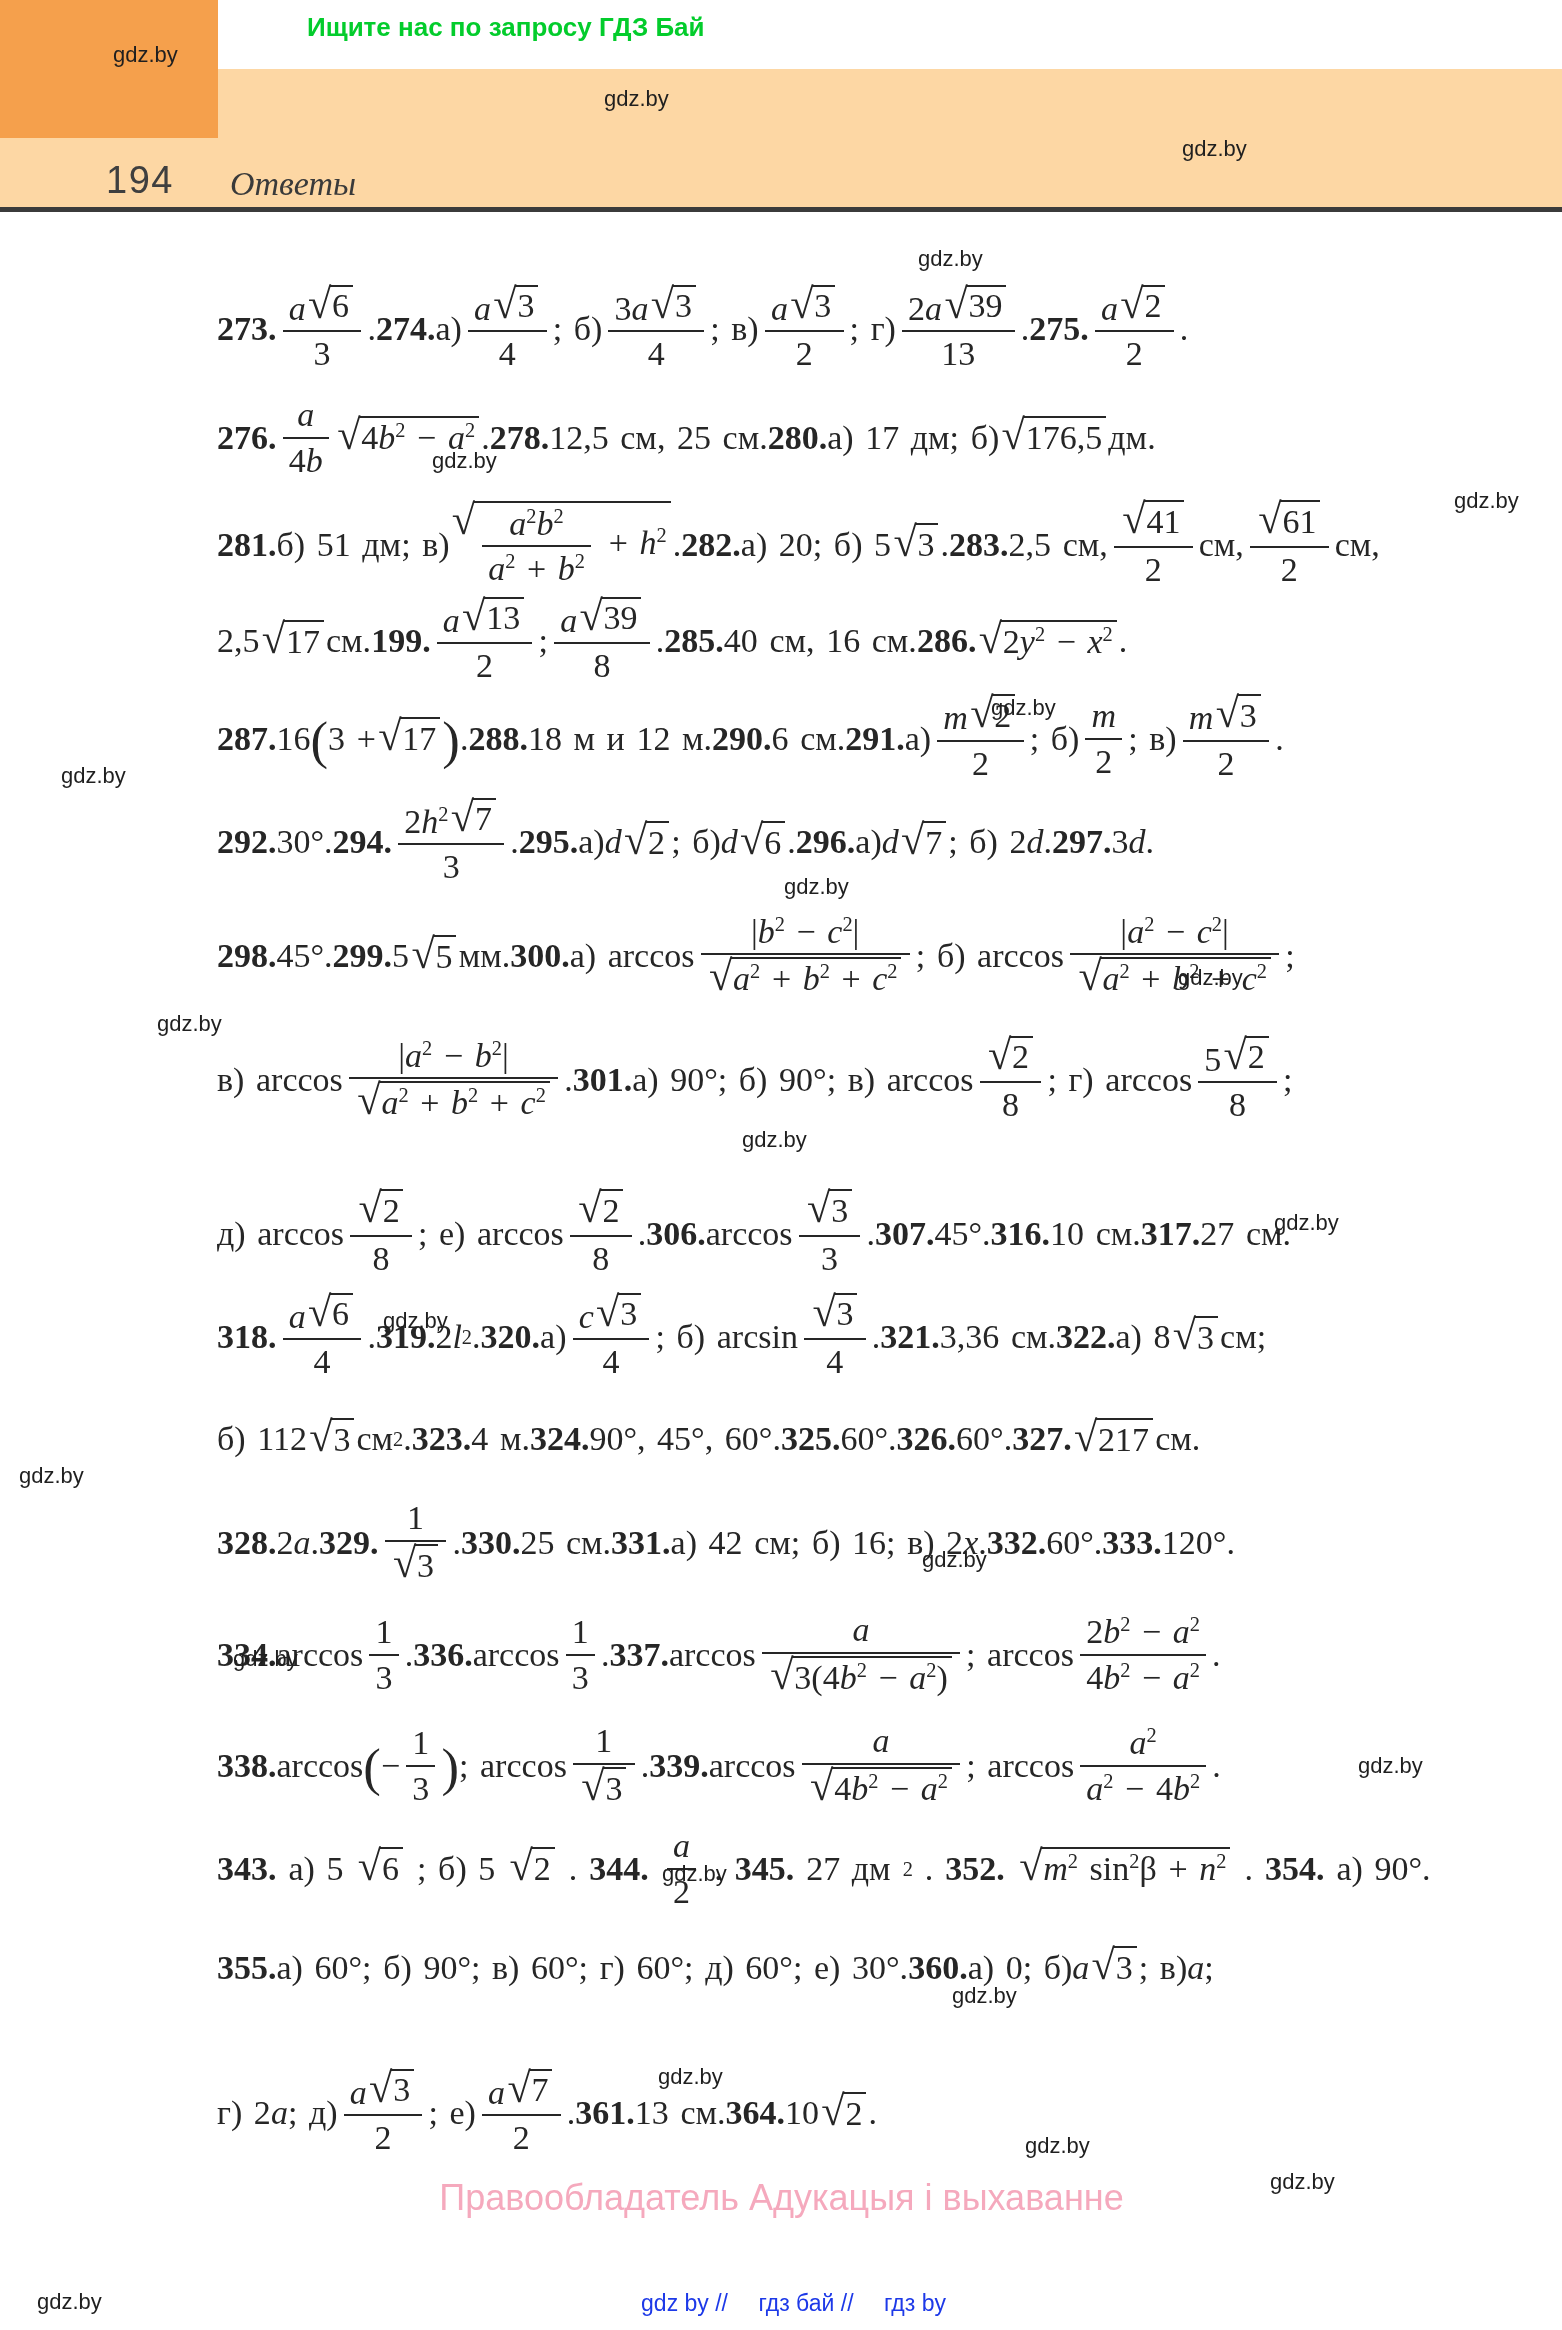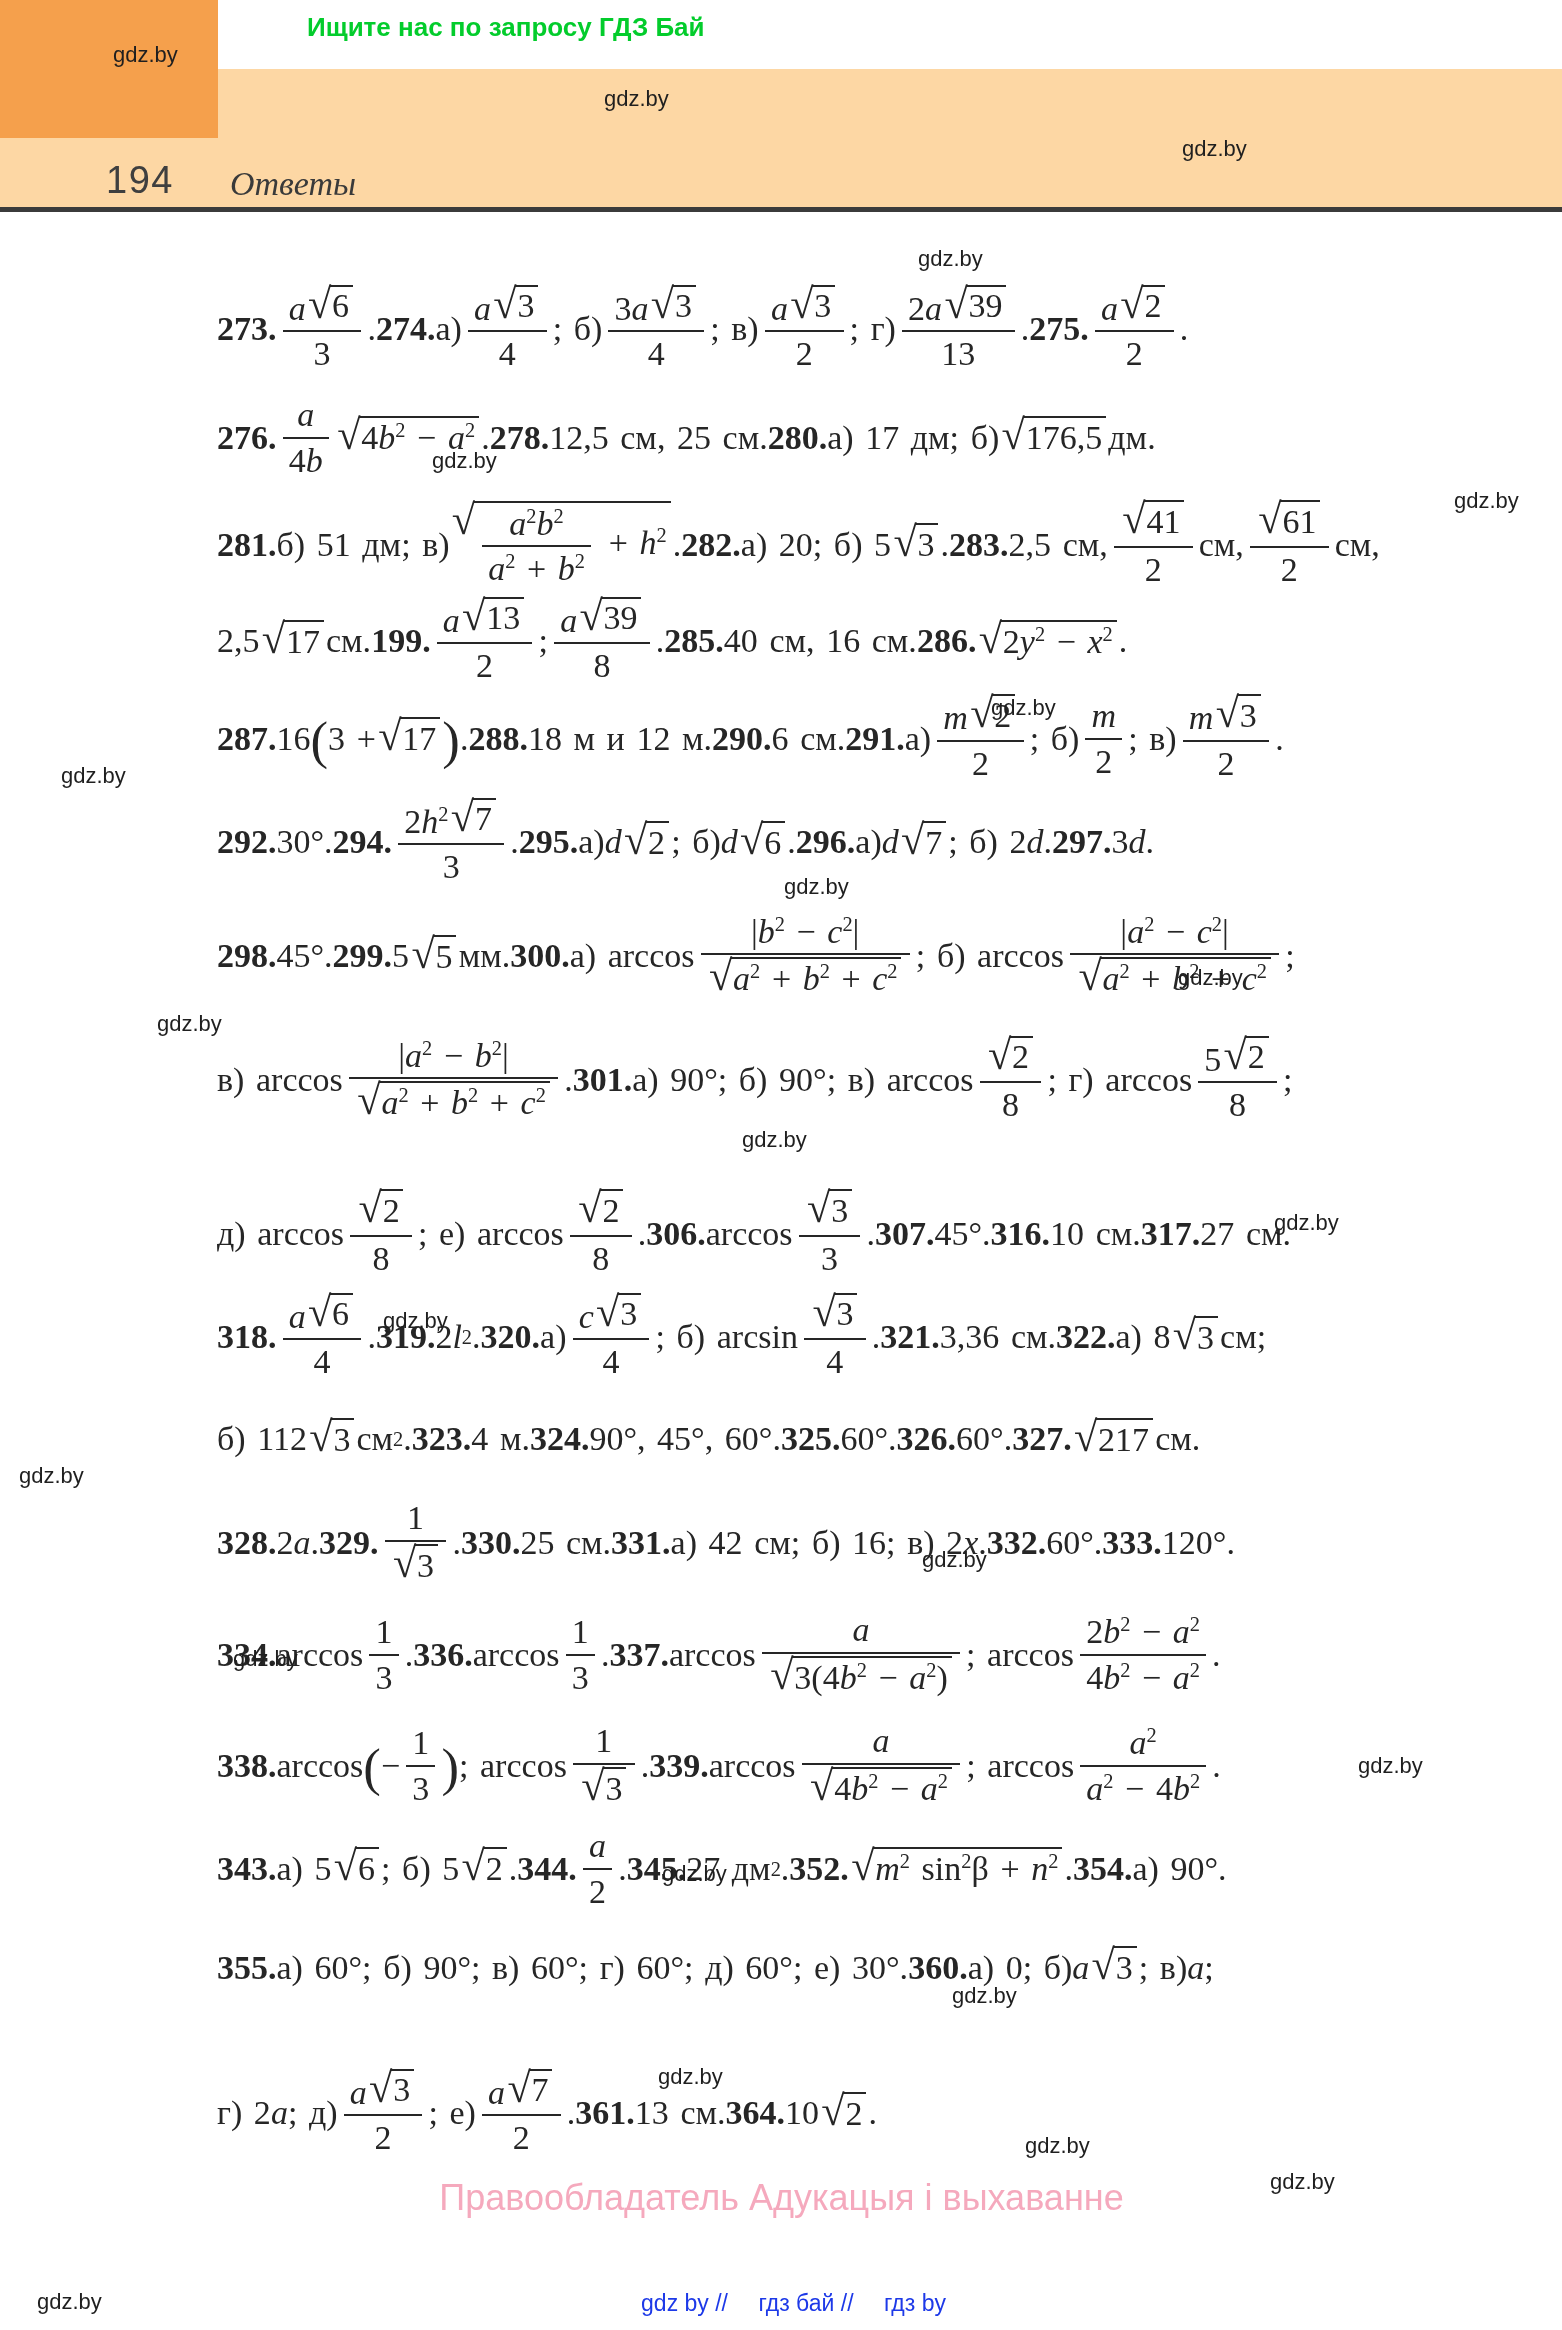--- a/index.html
+++ b/index.html
@@ -298,21 +298,21 @@
         </span>.   <span class="pn">339.</span>   arccos <span class="frac">
           <span class="fr-n"><i>a</i></span>
           <span class="fr-d"><span class="sqrt">
               <span class="rs">√</span>
               <span class="rb">4<i>b</i><sup>2</sup> − <i>a</i><sup>2</sup></span>
             </span></span>
         </span> ;   arccos <span class="frac">
           <span class="fr-n"><i>a</i><sup>2</sup></span>
           <span class="fr-d"><i>a</i><sup>2</sup> − 4<i>b</i><sup>2</sup></span>
         </span> .</div>
-      <div class="math-line" style="height: 99px;"><span class="pn">343.</span>  а)  5<span class="sqrt">
+      <div class="math-line" style="height: 99px; gap: 12px;"><span class="pn">343.</span>  а)  5<span class="sqrt">
           <span class="rs">√</span>
           <span class="rb">6</span>
         </span>;  б)  5<span class="sqrt">
           <span class="rs">√</span>
           <span class="rb">2</span>
         </span> . <span class="pn">344.</span>  <span class="frac">
           <span class="fr-n"><i>a</i></span>
           <span class="fr-d">2</span>
         </span> . <span class="pn">345.</span>  27 дм<sup>2</sup>. <span class="pn">352.</span>  <span class="sqrt">
           <span class="rs">√</span>

